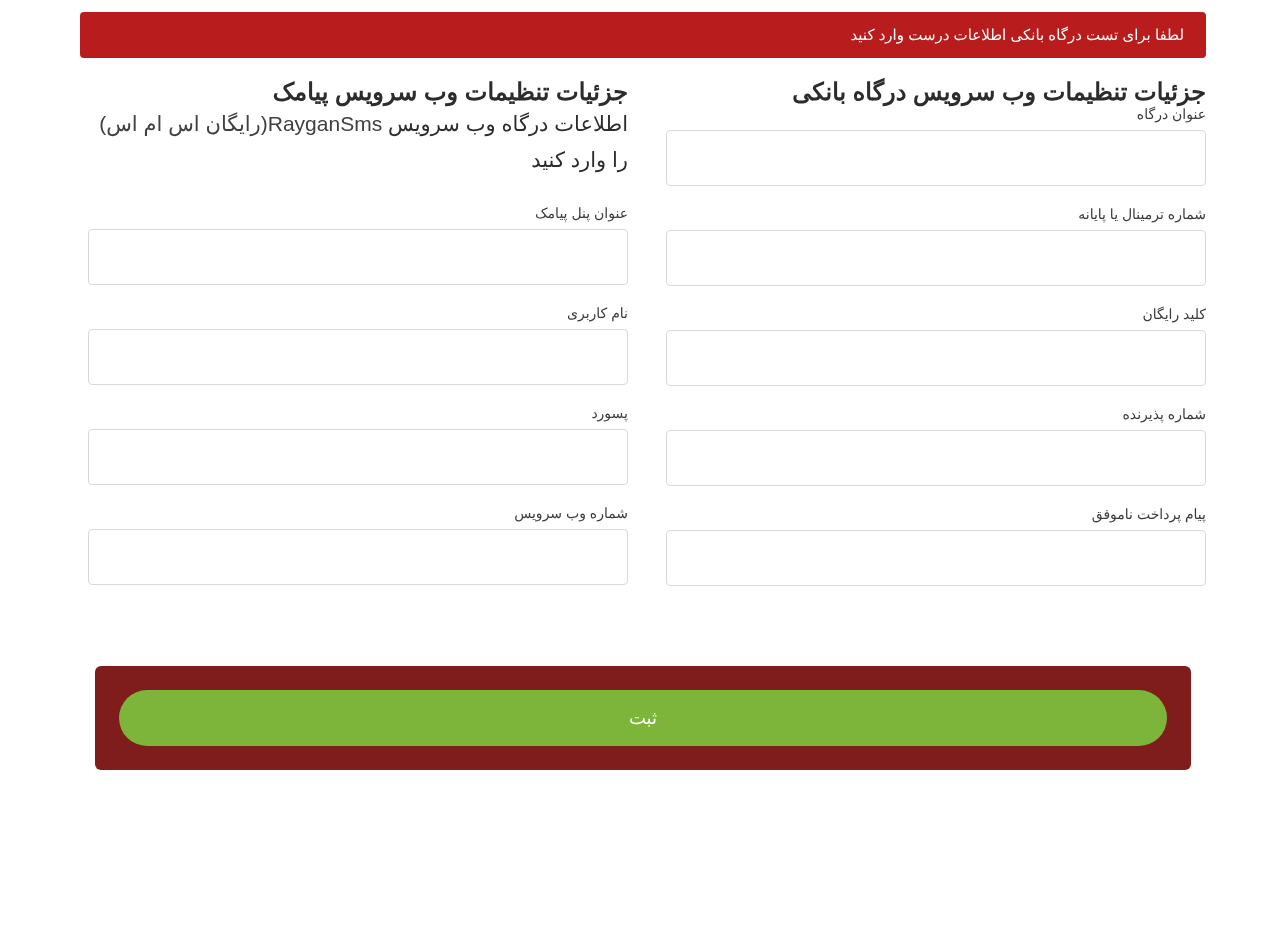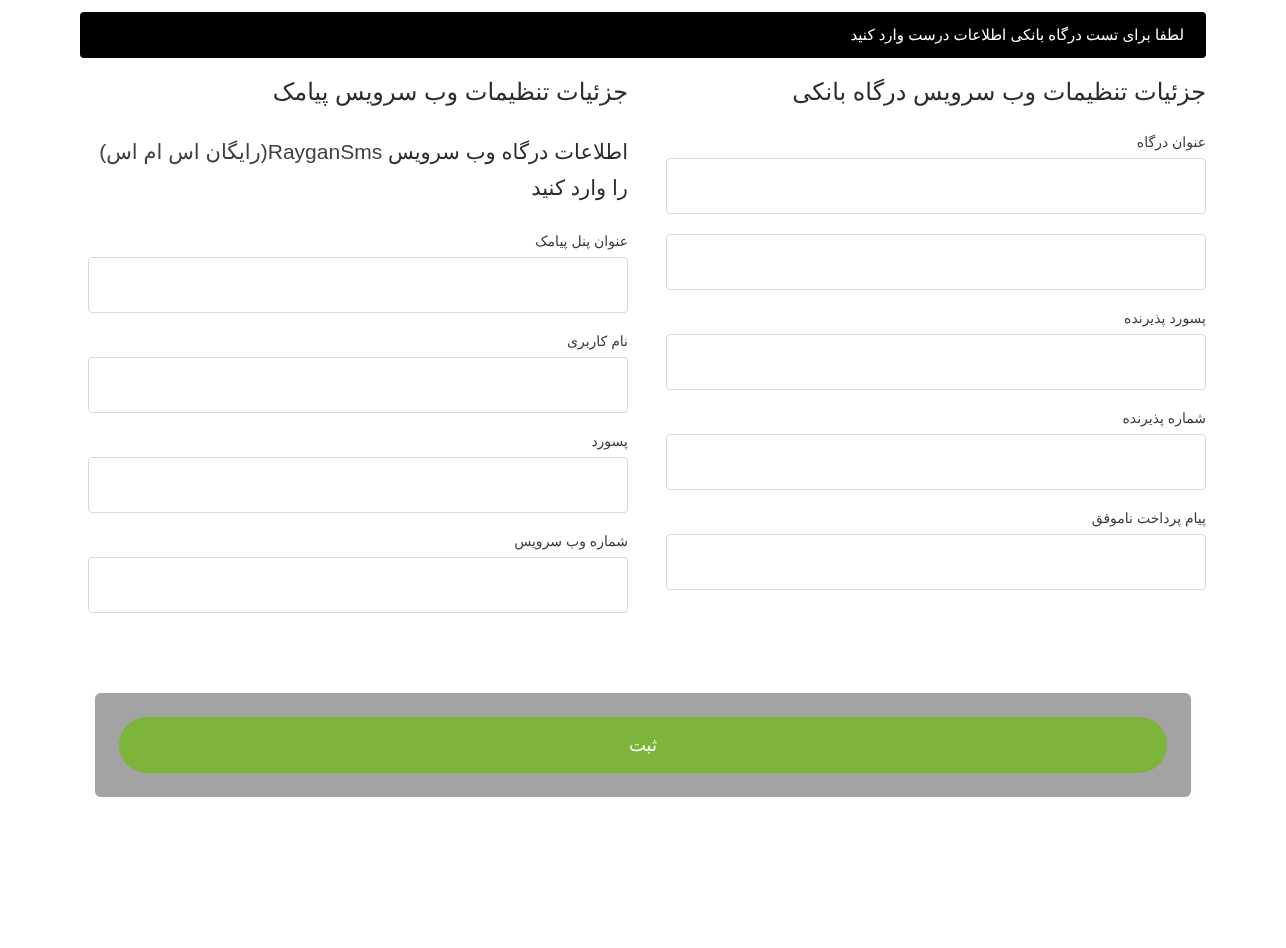--- a/index.html
+++ b/index.html
@@ -9,44 +9,43 @@
     }
     
     body {
       font-family: Tahoma, Arial, sans-serif;
       background: #ffffff;
       direction: rtl;
       padding: 12px 80px 0 80px;
     }
     
     .alert-banner {
-      background: #000000;
+      background: #b91c1c;
       color: #ffffff;
       padding: 14px 22px;
       border-radius: 4px;
       font-size: 15px;
       margin-bottom: 20px;
       text-align: right;
     }
     
     .columns {
       display: flex;
       gap: 30px;
       margin-bottom: 60px;
     }
     
     .column {
       flex: 1;
     }
     
     .section-heading {
       font-size: 24px;
-      font-weight: 400;
+      font-weight: 700;
       color: #2c2c2c;
-      margin-bottom: 28px;
       text-align: right;
     }
     
     .sub-heading {
       font-size: 21px;
       font-weight: 500;
       color: #2c2c2c;
       margin-bottom: 28px;
       line-height: 1.7;
       text-align: right;
@@ -75,21 +74,21 @@
       border: 1px solid #d9d9d9;
       border-radius: 4px;
       padding: 0 14px;
       font-size: 15px;
       font-family: inherit;
       background: #ffffff;
       color: #333;
     }
     
     .submit-card {
-      background: #a3a3a3;
+      background: #7f1d1d;
       border-radius: 6px;
       padding: 24px;
       margin: 0 15px;
       box-shadow: 0 1px 3px rgba(0,0,0,0.06);
     }
     
     .submit-button {
       width: 100%;
       height: 56px;
       background: #7db53a;
@@ -114,25 +113,26 @@
   <div class="column">
     <h2 class="section-heading">جزئیات تنظیمات وب سرویس درگاه بانکی</h2>
 
     <div class="form-group">
       <label class="form-label">عنوان درگاه</label>
       <input type="text" class="form-input" value="" style="">
     </div>
 
 
     <div class="form-group">
+      <label class="form-label">شماره ترمینال یا پایانه</label>
       <input type="text" class="form-input" value="" style="">
     </div>
 
     <div class="form-group">
-      <label class="form-label">پسورد پذیرنده</label>
+      <label class="form-label">کلید رایگان</label>
       <input type="text" class="form-input" value="" style="">
     </div>
 
     <div class="form-group">
       <label class="form-label">شماره پذیرنده</label>
       <input type="text" class="form-input" value="" style="">
     </div>
 
     <div class="form-group">
       <label class="form-label">پیام پرداخت ناموفق</label>

